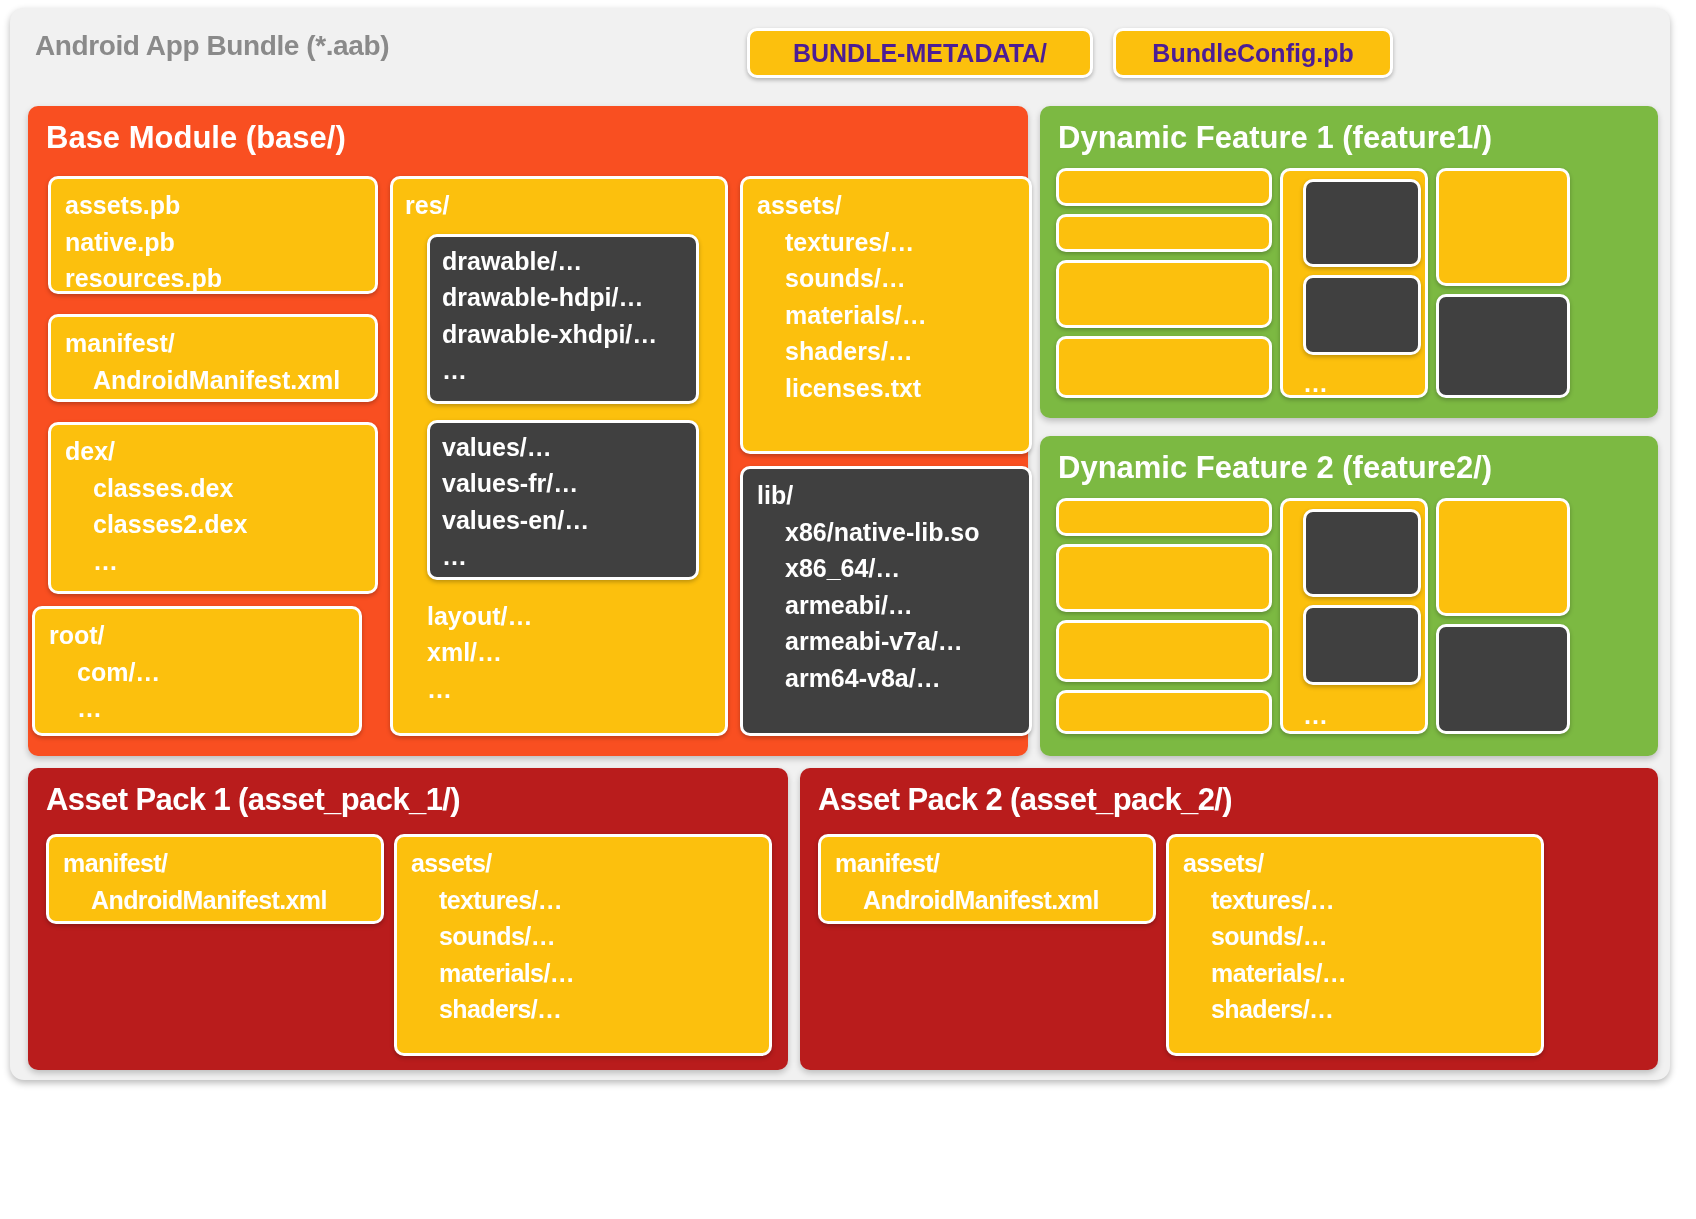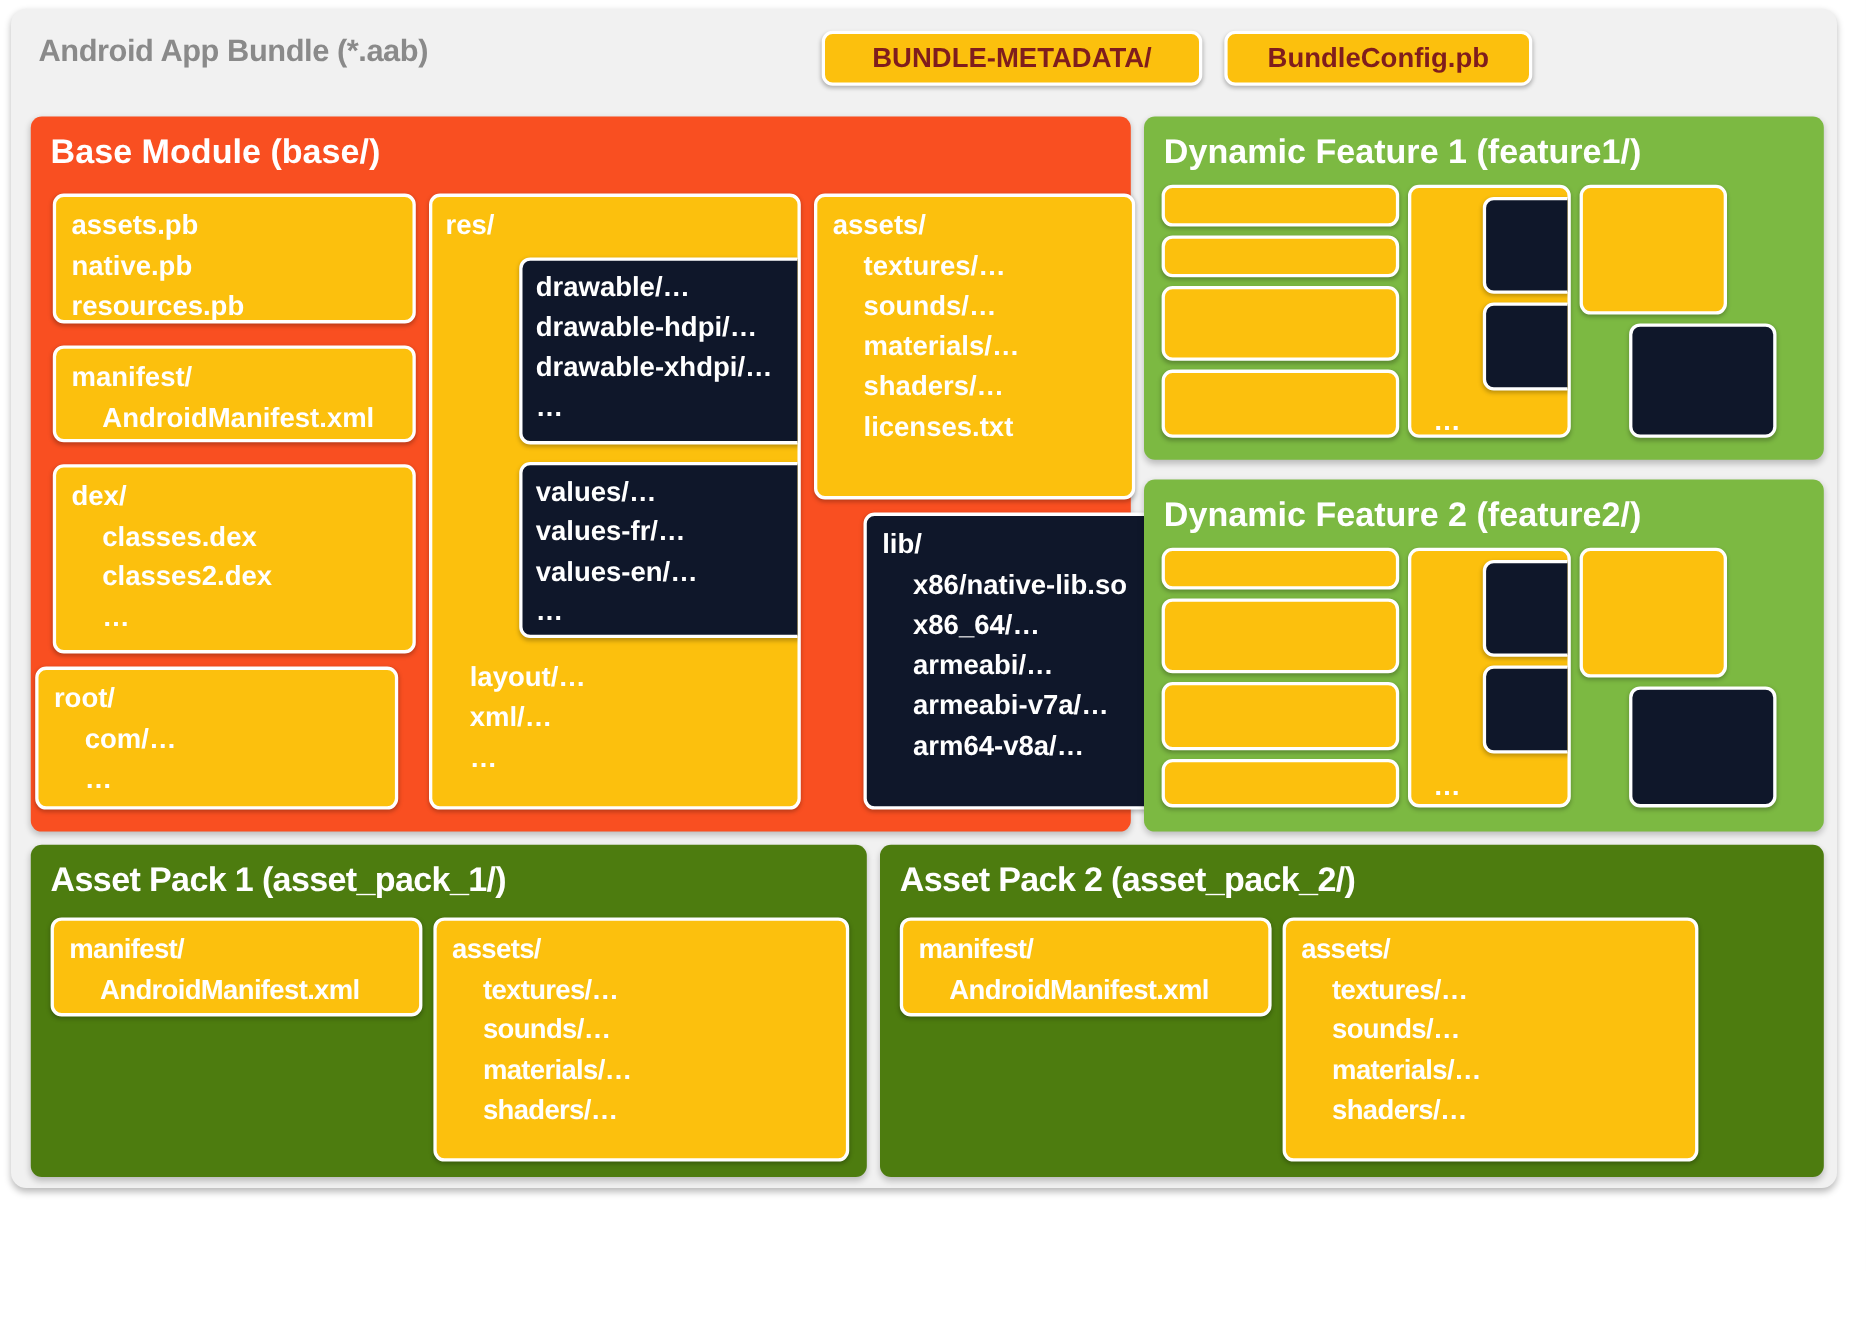--- a/index.html
+++ b/index.html
@@ -45,21 +45,21 @@
     white-space: nowrap;
   }
   .meta-chip {
     position: absolute;
     top: 20px;
     height: 50px;
     background: #FCC00D;
     border: 3px solid #ffffff;
     border-radius: 10px;
     box-shadow: 0 2px 4px rgba(0,0,0,0.28);
-    color: #7f1d1d;
+    color: #4c1d95;
     font-size: 25px;
     font-weight: bold;
     display: flex;
     align-items: center;
     justify-content: center;
     box-sizing: border-box;
     padding: 0 16px;
     white-space: nowrap;
   }
   #chip-bundle-metadata { left: 737px; width: 346px; }
@@ -76,21 +76,21 @@
     position: absolute;
     left: 18px;
     top: 14px;
     font-size: 31px;
     font-weight: bold;
     color: #ffffff;
     white-space: nowrap;
   }
   .module.base   { background: #F94F21; }
   .module.green  { background: #7CB942; }
-  .module.purple { background: #4d7c0f; }
+  .module.purple { background: #b91c1c; }
 
   #base-module      { left: 18px;  top: 98px;  width: 1000px; height: 650px; }
   #dynamic-feature-1{ left: 1030px;top: 98px;  width: 618px;  height: 312px; }
   #dynamic-feature-2{ left: 1030px;top: 428px; width: 618px;  height: 320px; }
   #asset-pack-1     { left: 18px;  top: 760px; width: 760px;  height: 302px; }
   #asset-pack-2     { left: 790px; top: 760px; width: 858px;  height: 302px; }
 
   
   .box {
     position: absolute;
@@ -99,21 +99,21 @@
     box-shadow: 0 2px 4px rgba(0,0,0,0.25);
     box-sizing: border-box;
     color: #ffffff;
     font-size: 25px;
     font-weight: bold;
     line-height: 1.46;
     padding: 8px 14px;
     overflow: hidden;
   }
   .box.yellow { background: #FCC00D; }
-  .box.cyan   { background: #0f172a; margin-left: 45px; }
+  .box.cyan   { background: #404040; }
   .box .ln    { white-space: nowrap; display: block; }
   .box .ln.ind{ padding-left: 28px; }
 
   
   .condensed, .condensed .ln { letter-spacing: -0.6px; }
 
   
   .ell { display: block; white-space: nowrap; }
 
   

